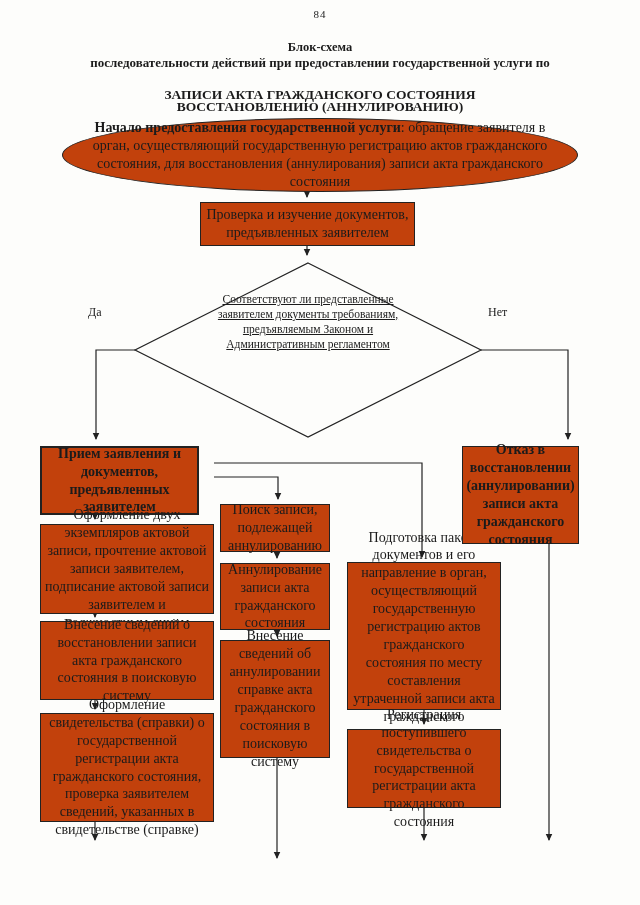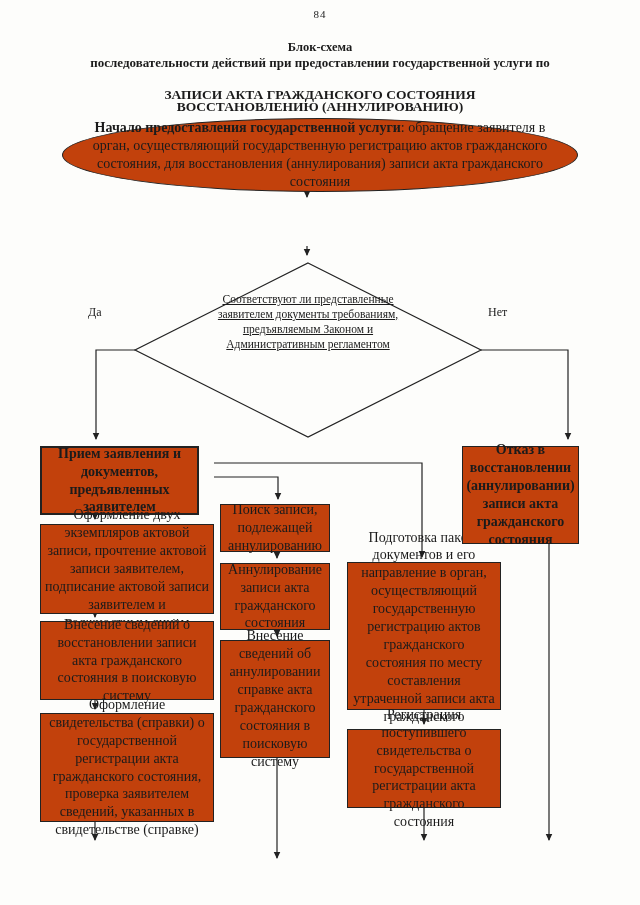--- a/index.html
+++ b/index.html
@@ -79,20 +79,21 @@
     <line x1="424" y1="710" x2="424" y2="724" stroke="#222" stroke-width="1.2" marker-end="url(#arr)"></line>
     <line x1="424" y1="808" x2="424" y2="840" stroke="#222" stroke-width="1.2" marker-end="url(#arr)"></line>
 
     <line x1="549" y1="544" x2="549" y2="840" stroke="#222" stroke-width="1.2" marker-end="url(#arr)"></line>
   </svg>
 
   <div class="node ellipse">
     <span><b>Начало предоставления государственной услуги</b><span>: обращение заявителя в орган, осуществляющий государственную регистрацию актов гражданского состояния, для восстановления (аннулирования) записи акта гражданского состояния</span></span>
   </div>
 
+  <div class="node boxA">Проверка и изучение документов, предъявленных заявителем</div>
 
   <div class="diamond-text">Соответствуют ли представленные заявителем документы требованиям, предъявляемым Законом и Административным регламентом</div>
   <div class="branch-label lbl-yes">Да</div>
   <div class="branch-label lbl-no">Нет</div>
 
   <div class="node boxB bold">Прием заявления и документов, предъявленных заявителем</div>
   <div class="node boxC">Оформление двух экземпляров актовой записи, прочтение актовой записи заявителем, подписание актовой записи заявителем и должностным лицом</div>
   <div class="node boxD">Внесение сведений о восстановлении записи акта гражданского состояния в поисковую систему</div>
   <div class="node boxE">Оформление свидетельства (справки) о государственной регистрации акта гражданского состояния, проверка заявителем сведений, указанных в свидетельстве (справке)</div>
 

